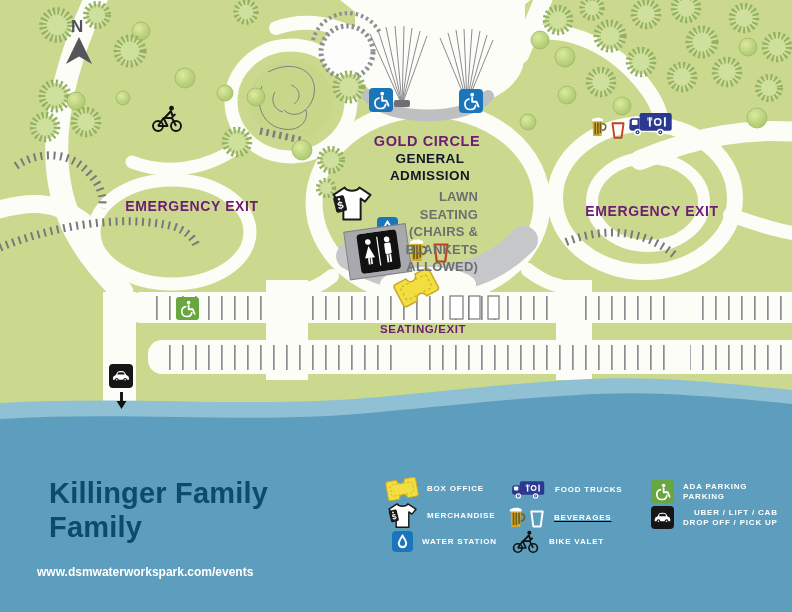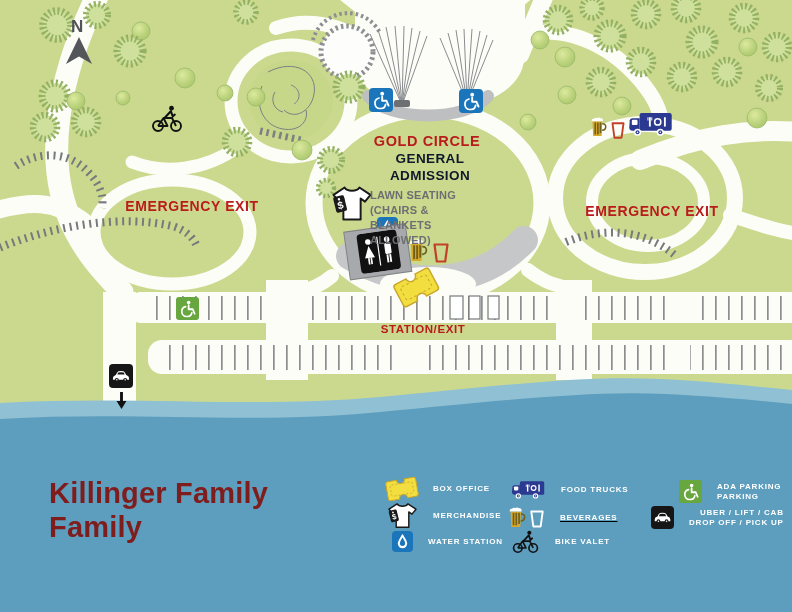--- a/index.html
+++ b/index.html
@@ -1,35 +1,35 @@
 <!DOCTYPE html>
 <html><head>
 <meta charset="utf-8">
 <style>
   html,body{margin:0;padding:0;background:#e8e8e8;}
   .stage{position:relative;width:792px;height:612px;overflow:hidden;background:#cbd98e;
          font-family:"Liberation Sans", sans-serif;}
   .map-svg{position:absolute;left:0;top:0;}
   .lbl{position:absolute;font-weight:bold;white-space:nowrap;}
   .lbl-center{transform:translateX(-50%);}
-  .red{color:#b91c1c;}
+  .red{color:#701a75;}
   .blue{color:#0f172a;}
   .gray{color:#6d6e71;}
   .compass-n{left:71px;top:17px;font-size:17px;color:#515358;letter-spacing:1px;}
   .gold{left:427px;top:133px;font-size:14.5px;letter-spacing:.6px;font-weight:800;}
   .genadm{left:430px;top:151px;font-size:13.5px;line-height:1.25;letter-spacing:.4px;
           width:90px;text-align:center;white-space:normal;font-weight:800;}
-  .lawn{left:418px;top:188px;font-size:11px;line-height:1.35;letter-spacing:.2px;
-        width:96px;text-align:left;white-space:normal;font-weight:600;}
+  .lawn{left:430px;top:188px;font-size:13px;line-height:1.35;letter-spacing:.2px;
+        width:96px;text-align:right;white-space:normal;font-weight:600;}
   .emx{font-size:14px;letter-spacing:.6px;font-weight:800;}
   .entr{left:423px;top:323px;font-size:11.5px;letter-spacing:.6px;font-weight:800;}
-  .title{position:absolute;left:49px;top:476px;color:#7f1d1d;font-size:29px;line-height:34px;
+  .title{position:absolute;left:49px;top:476px;color:#0c4a6e;font-size:29px;line-height:34px;
          font-weight:800;letter-spacing:.2px;}
   .url{position:absolute;left:37px;top:565px;color:#fff;font-size:12px;font-weight:bold;}
-  .legend-item{position:absolute;display:flex;align-items:center;gap:15px;}
+  .legend-item{position:absolute;display:flex;align-items:center;gap:9px;}
   .legend-label{color:#fff;font-size:8px;font-weight:bold;letter-spacing:.8px;line-height:10px;}
   .rot-ticket{transform:rotate(-10deg);}
 </style>
 </head>
 <body>
 
 <div class="stage">
 
 <svg class="map-svg" width="792" height="612" viewBox="0 0 792 612">
   <defs>
@@ -322,26 +322,27 @@
     <polygon points="13,0 26,27 13,19.5 0,27" fill="#55565a"></polygon>
   </g>
 </svg>
 
 <div class="lbl compass-n">N</div>
 <div class="lbl lbl-center gold red">GOLD CIRCLE</div>
 <div class="lbl lbl-center genadm blue">GENERAL ADMISSION</div>
 <div class="lbl lbl-center lawn gray">LAWN SEATING (CHAIRS &amp; BLANKETS ALLOWED)</div>
 <div class="lbl lbl-center emx red" style="left:192px;top:198px;">EMERGENCY EXIT</div>
 <div class="lbl lbl-center emx red" style="left:652px;top:203px;">EMERGENCY EXIT</div>
-<div class="lbl lbl-center entr red">STATION/EXIT</div>
+<div class="lbl lbl-center entr red">SEATING/EXIT</div>
 
 <div class="title">
   <div>Killinger Family</div>
   <div>Family</div>
 </div>
+<div class="url">www.dsmwaterworkspark.com/events</div>
 
 <div class="legend-item" style="left:386px;top:478px;">
   <svg width="32" height="22" viewBox="0 0 40 26" class="rot-ticket">
         <use href="#sym-ticket"></use>
       </svg>
   <span class="legend-label">BOX OFFICE</span>
 </div>
 <div class="legend-item" style="left:387px;top:502px;">
   <svg width="31" height="27" viewBox="0 0 34 30">
         <use href="#sym-tshirt"></use>
@@ -367,21 +368,21 @@
     <use href="#sym-cup" x="22" y="5" width="14" height="18" style="color:#fff"></use>
   </svg>
   <span class="legend-label">BEVERAGES</span>
 </div>
 <div class="legend-item" style="left:511px;top:530px;">
   <svg width="29" height="24" viewBox="0 0 34 28" style="color:#111">
         <use href="#sym-bike"></use>
       </svg>
   <span class="legend-label">BIKE VALET</span>
 </div>
-<div class="legend-item" style="left:651px;top:480px;margin-left:28px;">
+<div class="legend-item" style="left:651px;top:480px;">
   <svg width="23" height="23" viewBox="0 0 23 23">
     <rect width="23" height="23" rx="3" fill="#68a63f"></rect>
     <use href="#sym-wheelchair" x="2.5" y="2.5" width="18" height="18" style="color:#fff"></use>
   </svg>
   <span class="legend-label">
     <div>ADA PARKING</div>
     <div>PARKING</div>
   </span>
 </div>
 <div class="legend-item" style="left:651px;top:506px;text-align:right;">

